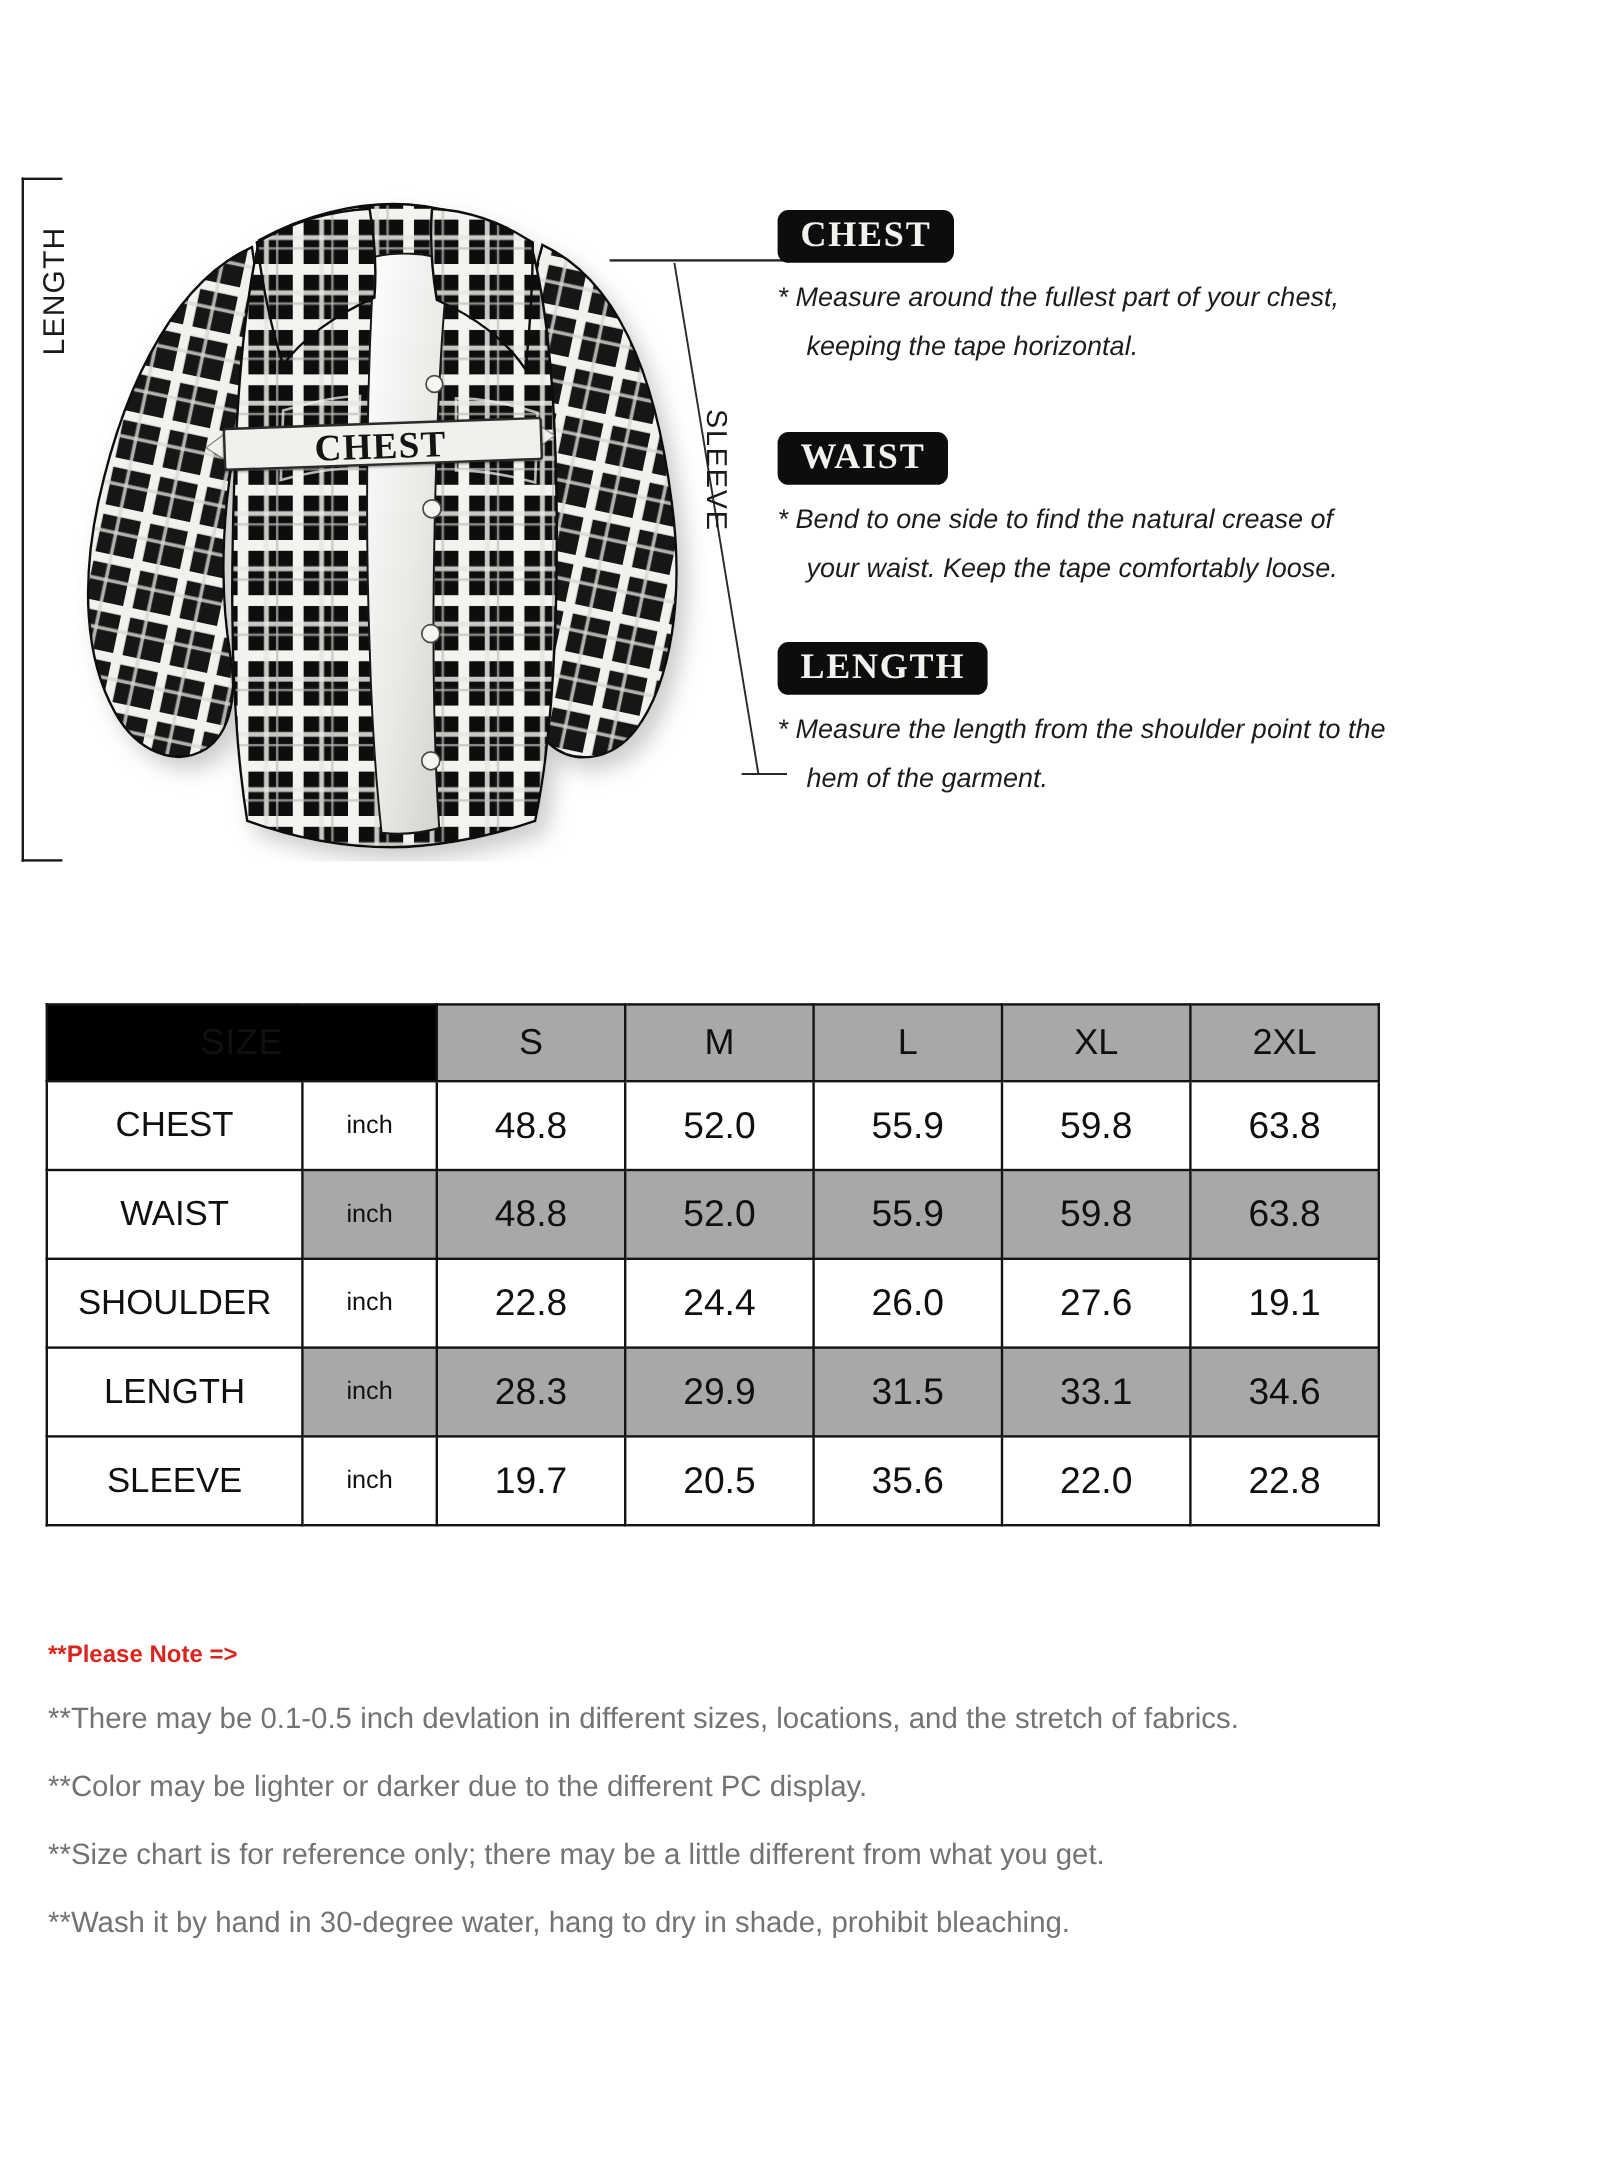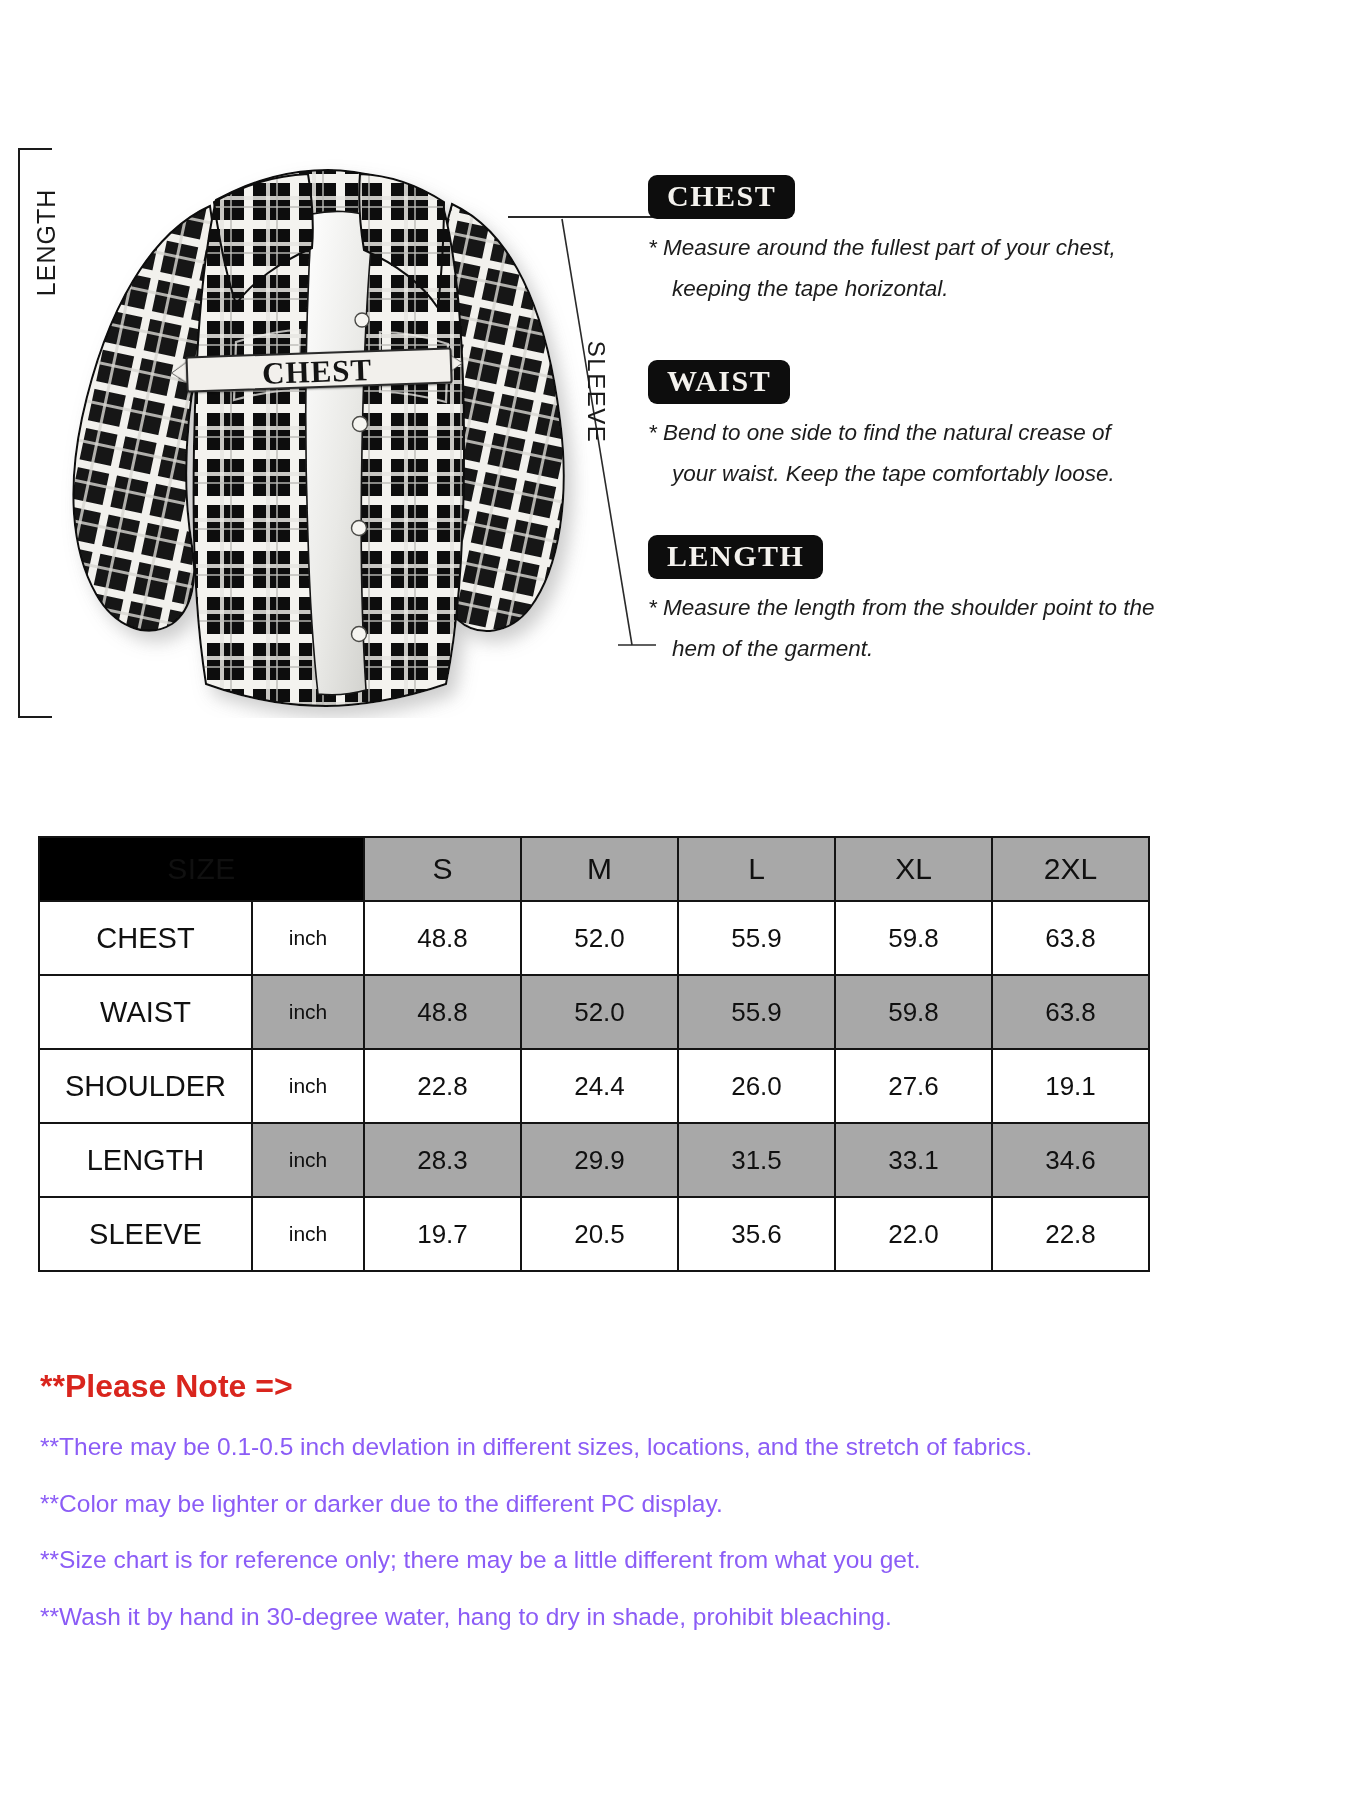--- a/index.html
+++ b/index.html
@@ -202,43 +202,43 @@
     height: 60px;
   }
   .hdr-sz {
     background: #a8a8a8;
     color: #111111;
     font-size: 30px;
     height: 60px;
   }
   .row-label { font-size: 29px; height: 70px; background: #ffffff; }
   .row-unit  { font-size: 21px; }
-  .cell-val  { font-size: 26px; margin-left: 18px; }
+  .cell-val  { font-size: 31px; margin-left: 18px; }
   tr.shaded .row-unit,
   tr.shaded .cell-val { background: #a8a8a8; }
   tr.plain  .row-unit,
   tr.plain  .cell-val { background: #ffffff; }
 
   
   #notes {
     position: absolute;
     left: 40px;
     top: 1368px;
     width: 1270px;
   }
   .note-title {
     color: #d9251d;
     font-weight: bold;
-    font-size: 32px;
+    font-size: 20px;
     letter-spacing: 0px;
     margin-bottom: 30px;
   }
   .note-line {
     font-size: 24.5px;
-    color: #8b5cf6;
+    color: #737373;
     line-height: 1.0;
     margin-bottom: 32px;
     white-space: nowrap;
   }
 </style>
 </head>
 <body>
 
 <div id="diagram">
 

